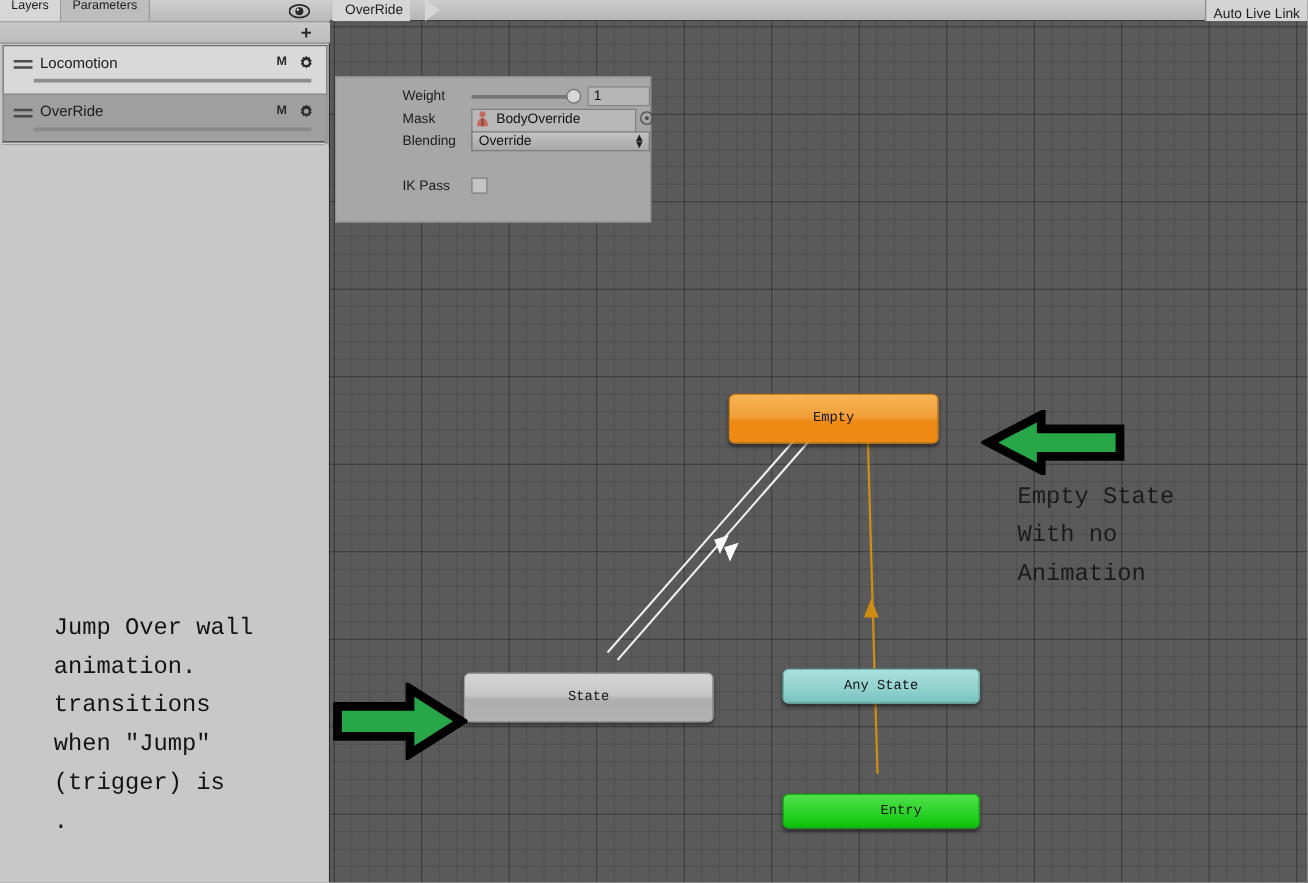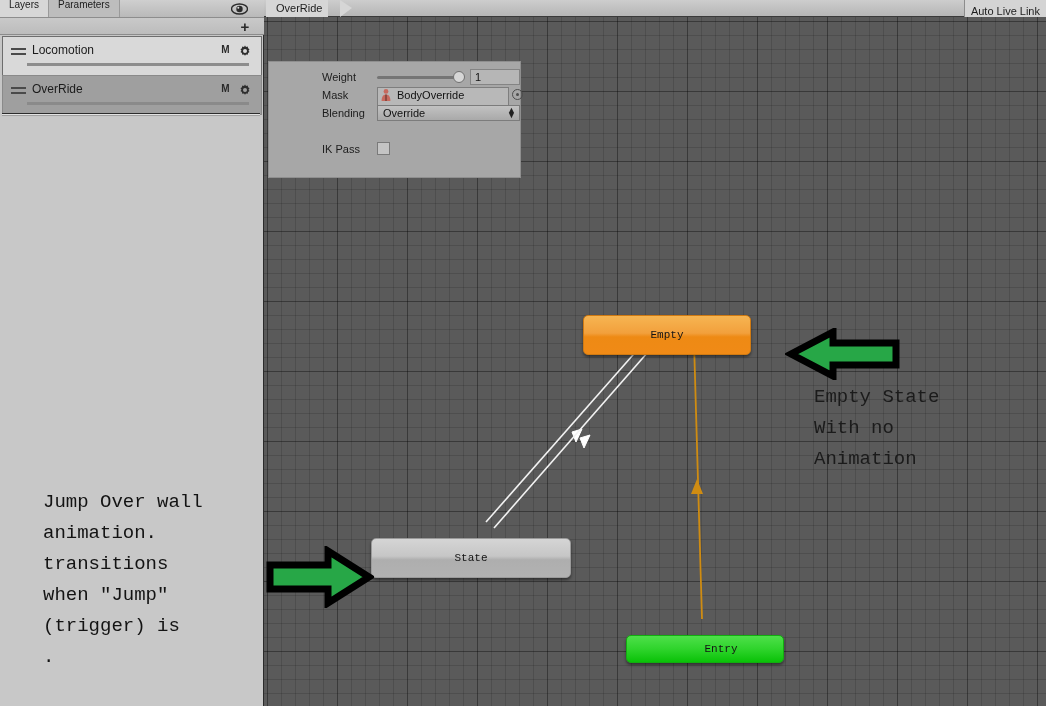--- a/index.html
+++ b/index.html
@@ -335,20 +335,23 @@
         <line x1="391" y1="327" x2="230" y2="511" stroke="#f2f2f2" stroke-width="1.6"></line>
         <polygon points="316,421 326,418 320,431" fill="#ffffff" stroke="#ffffff" stroke-width="1"></polygon>
       </svg>
 
       <div class="node" id="node-empty">
         <span>Empty</span>
       </div>
       <div class="node" id="node-jump">
         <span>State</span>
       </div>
+      <div class="node" id="node-anystate">
+        <span>Any State</span>
+      </div>
       <div class="node" id="node-entry">
         <span>Entry</span>
       </div>
 
       <svg id="arrow-right-green" viewBox="0 0 108 62">
         <path d="M4 19 L62 19 L62 5 L103 31 L62 57 L62 43 L4 43 Z" fill="#27a747" stroke="#000000" stroke-width="7" stroke-linejoin="miter"></path>
       </svg>
       <svg id="arrow-left-green" viewBox="0 0 115 52">
         <path d="M111 15 L48 15 L48 4 L6 26 L48 48 L48 37 L111 37 Z" fill="#27a747" stroke="#000000" stroke-width="7" stroke-linejoin="miter"></path>
       </svg>

